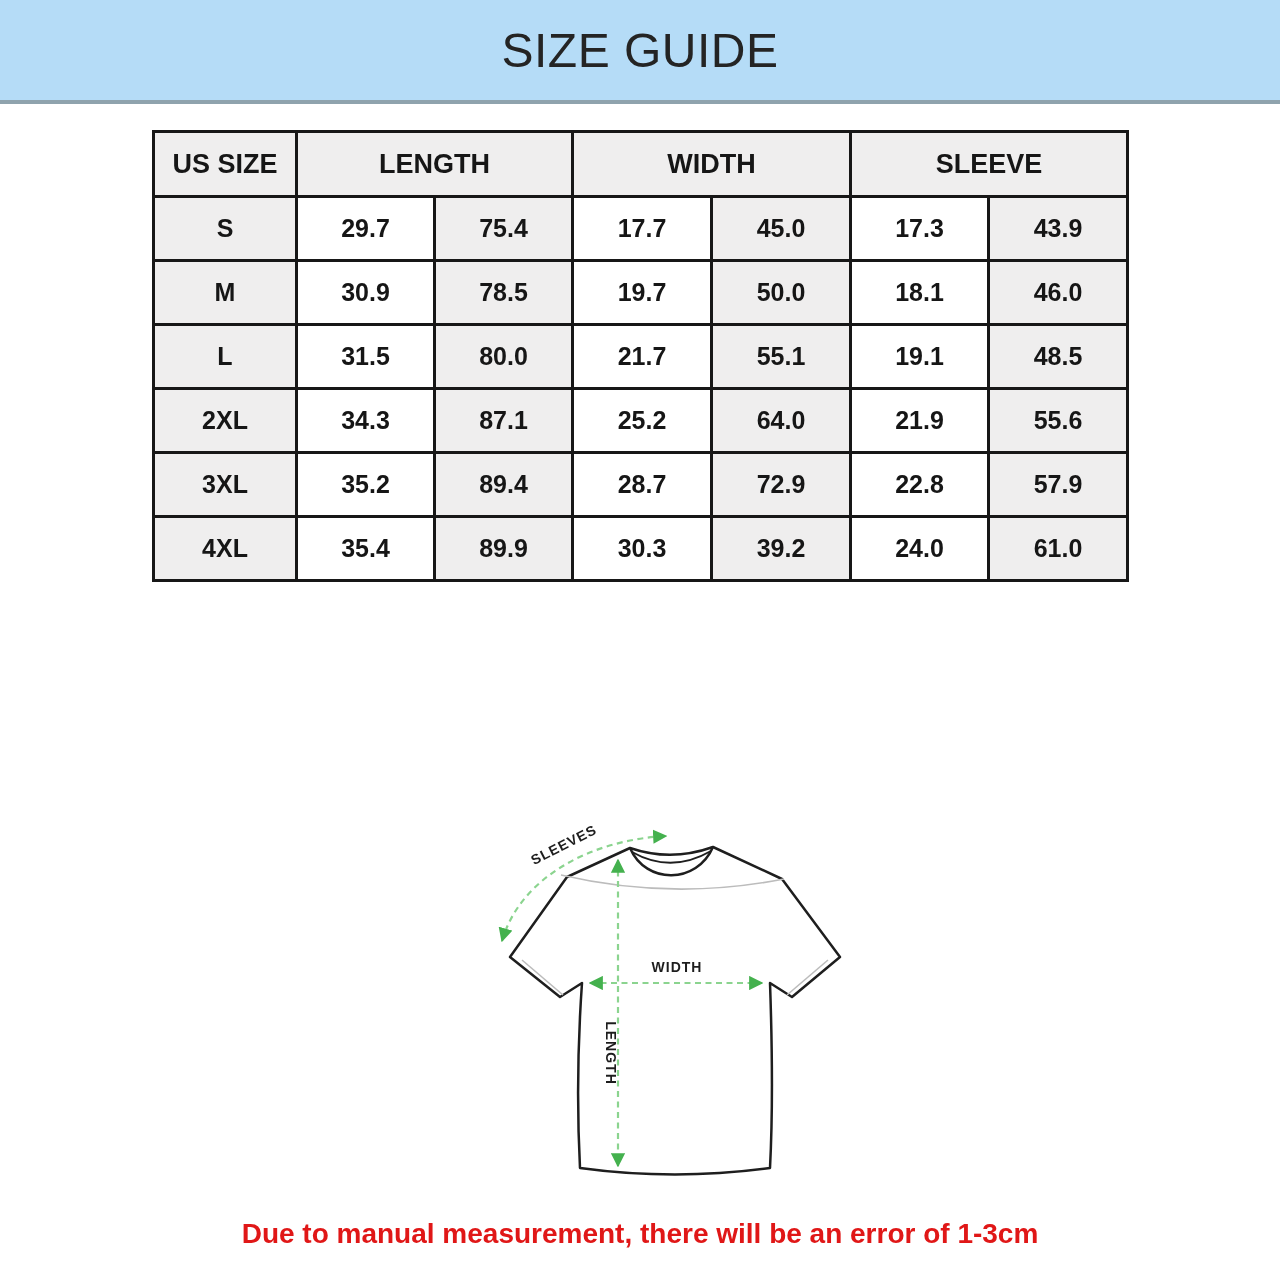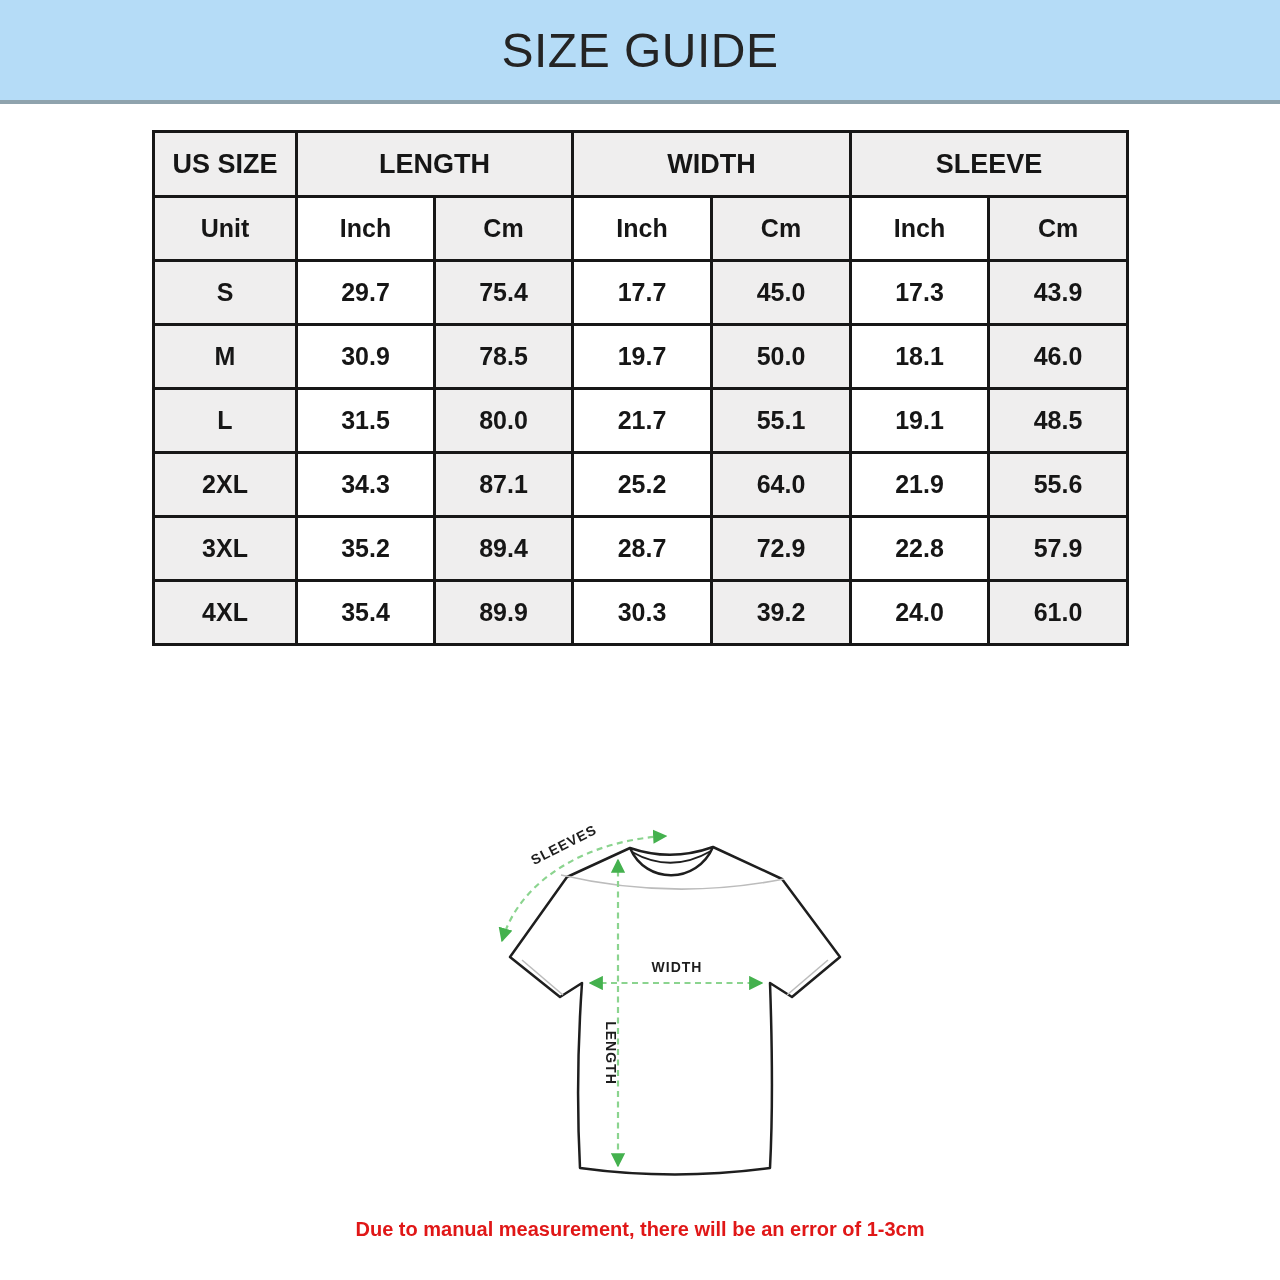--- a/index.html
+++ b/index.html
@@ -32,21 +32,21 @@
   .diagram{position:absolute;left:460px;top:808px;width:420px;height:400px;}
   .shirt-line{fill:#ffffff;stroke:#1e1e1e;stroke-width:2.5;stroke-linejoin:round;}
   .shirt-thin{fill:none;stroke:#1e1e1e;stroke-width:2;}
   .shirt-seam{fill:none;stroke:#bcbcbc;stroke-width:1.6;}
   .measure{fill:none;stroke:#8bd48f;stroke-width:2.2;stroke-dasharray:6 4.5;}
   .diag-label{font-family:"Liberation Sans",sans-serif;font-size:14px;font-weight:bold;
     fill:#1d1d1d;letter-spacing:1px;}
   
   .disclaimer{
     position:absolute;left:0;top:1218px;width:1280px;text-align:center;
-    font-size:20px;font-weight:bold;color:#e01717;
+    font-size:28px;font-weight:bold;color:#e01717;
   }
 </style>
 </head>
 <body>
 
 <div class="band">
   <h1>SIZE GUIDE</h1>
 </div>
 
 <table class="size-table">
@@ -58,29 +58,20 @@
       <col style="width:139px">
     <col style="width:138px">
       <col style="width:139px">
   </colgroup>
   <thead>
     <tr class="group">
       <th class="cell-gray">US SIZE</th>
       <th class="cell-gray" colspan="2">LENGTH</th>
       <th class="cell-gray" colspan="2">WIDTH</th>
       <th class="cell-gray" colspan="2">SLEEVE</th>
-    </tr>
-    <tr>
-      <th class="cell-gray">Unit</th>
-      <th class="cell-white">Inch</th>
-      <th class="cell-gray">Cm</th>
-      <th class="cell-white">Inch</th>
-      <th class="cell-gray">Cm</th>
-      <th class="cell-white">Inch</th>
-      <th class="cell-gray">Cm</th>
     </tr>
   </thead>
   <tbody>
     <tr>
       <th class="cell-gray">S</th>
       <td class="cell-white">29.7</td>
       <td class="cell-gray">75.4</td>
       <td class="cell-white">17.7</td>
       <td class="cell-gray">45.0</td>
       <td class="cell-white">17.3</td>

